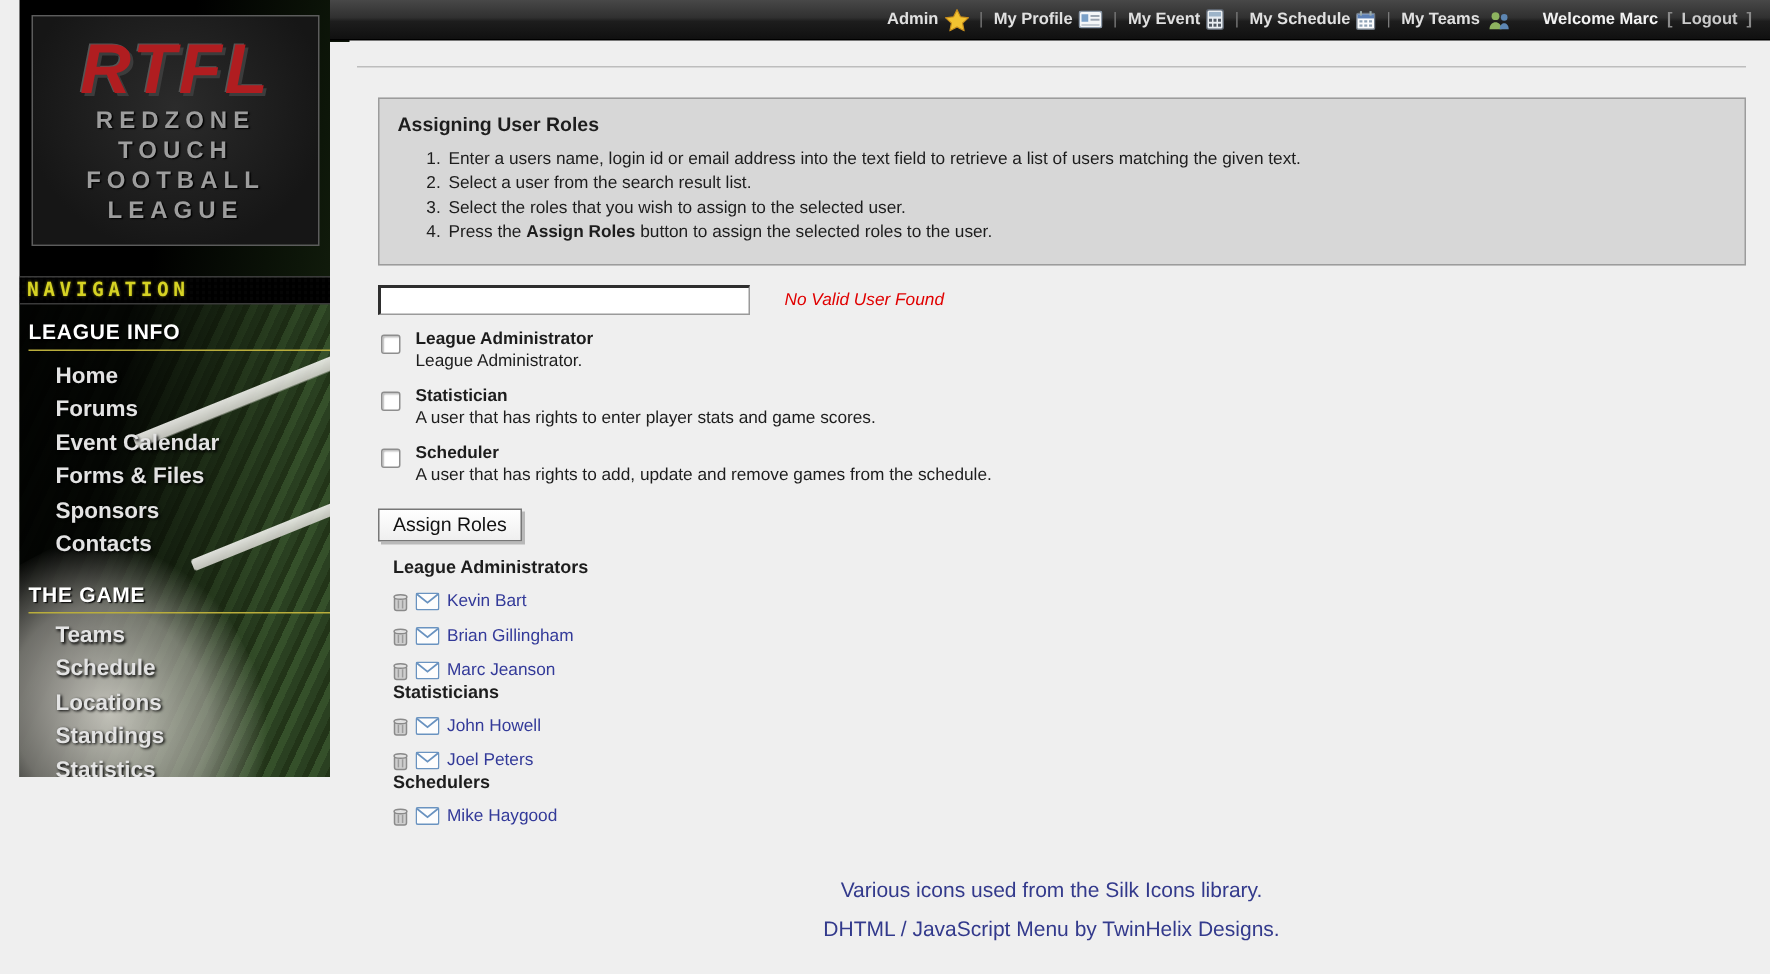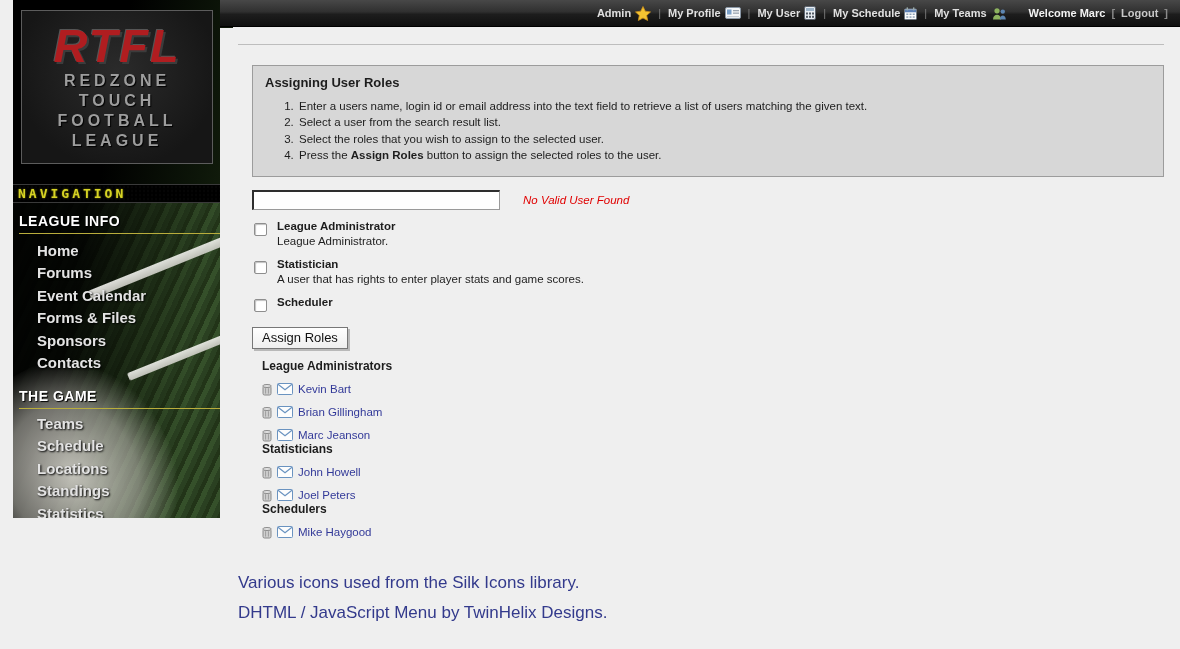--- a/index.html
+++ b/index.html
@@ -96,21 +96,21 @@
   .note-bullet { font-size:8px; color:#333; margin-right:3px; }
   .note-row svg { margin:0 2px; }
 
   .groups { display:flex; margin-top:10px; padding-left:10px;flex-direction:column; }
   .group-col-0 { width:146px; } .group-col-1 { width:132px; } .group-col-2 { width:160px; }
   .group-title { font-size:12px; font-weight:bold; color:#1d1d1d; }
   .member-row { display:flex; align-items:center; gap:5px; margin-top:9px; height:14px; }
   .member-name { font-size:11.5px; color:#333a99; cursor:pointer; }
   .icon-btn { display:inline-flex; cursor:pointer; }
 
-  .footer { margin-top:34px; font-size:17px; color:#333a8c; }
+  .footer { margin-top:34px; text-align:center; font-size:14px; color:#333a8c; }
   .footer-line2 { margin-top:10px; }
 </style>
 </head>
 <body>
 
 <div class="sidebar">
   <div class="turf"></div>
   <div class="yardline yl1"></div>
   <div class="yardline yl2"></div>
   <div class="chalk"></div>
@@ -174,21 +174,21 @@
           <rect x="0.5" y="0.5" width="15" height="11" rx="1.5" fill="#f4f6f8" stroke="#8a97a6"></rect>
           <rect x="2" y="2.5" width="4.5" height="5" fill="#7aa0c8"></rect>
           <rect x="8" y="3" width="6" height="1.3" fill="#9aa4b0"></rect>
           <rect x="8" y="5.5" width="6" height="1.3" fill="#9aa4b0"></rect>
           <rect x="2" y="9" width="12" height="1.3" fill="#c3cad2"></rect>
         </svg>
       </span>
   </span>
   <span class="tb-sep">|</span>
   <span class="tb-item">
-    <span>My User</span>
+    <span>My Event</span>
     <span class="tb-icon">
         <svg width="12" height="14">
           <rect x="0.5" y="0.5" width="11" height="13" rx="1.5" fill="#e9eef3" stroke="#5d6570"></rect>
           <rect x="2" y="2" width="8" height="3" fill="#9db4c9"></rect>
           <g fill="#525a64">
             <rect x="2" y="6.5" width="2" height="2"></rect>
             <rect x="5" y="6.5" width="2" height="2"></rect>
             <rect x="8" y="6.5" width="2" height="2"></rect>
             <rect x="2" y="9.8" width="2" height="2"></rect>
             <rect x="5" y="9.8" width="2" height="2"></rect>
@@ -267,20 +267,21 @@
       <span class="checkbox"></span>
       <span>
         <div class="role-label">Statistician</div>
         <div class="role-desc">A user that has rights to enter player stats and game scores.</div>
       </span>
     </div>
     <div class="role-row">
       <span class="checkbox"></span>
       <span>
         <div class="role-label">Scheduler</div>
+        <div class="role-desc">A user that has rights to add, update and remove games from the schedule.</div>
       </span>
     </div>
 
     <button class="assign-btn">Assign Roles</button>
 
 
     <div class="groups">
       <div class="group-col-0">
         <div class="group-title">League Administrators</div>
         <div class="member-row">

